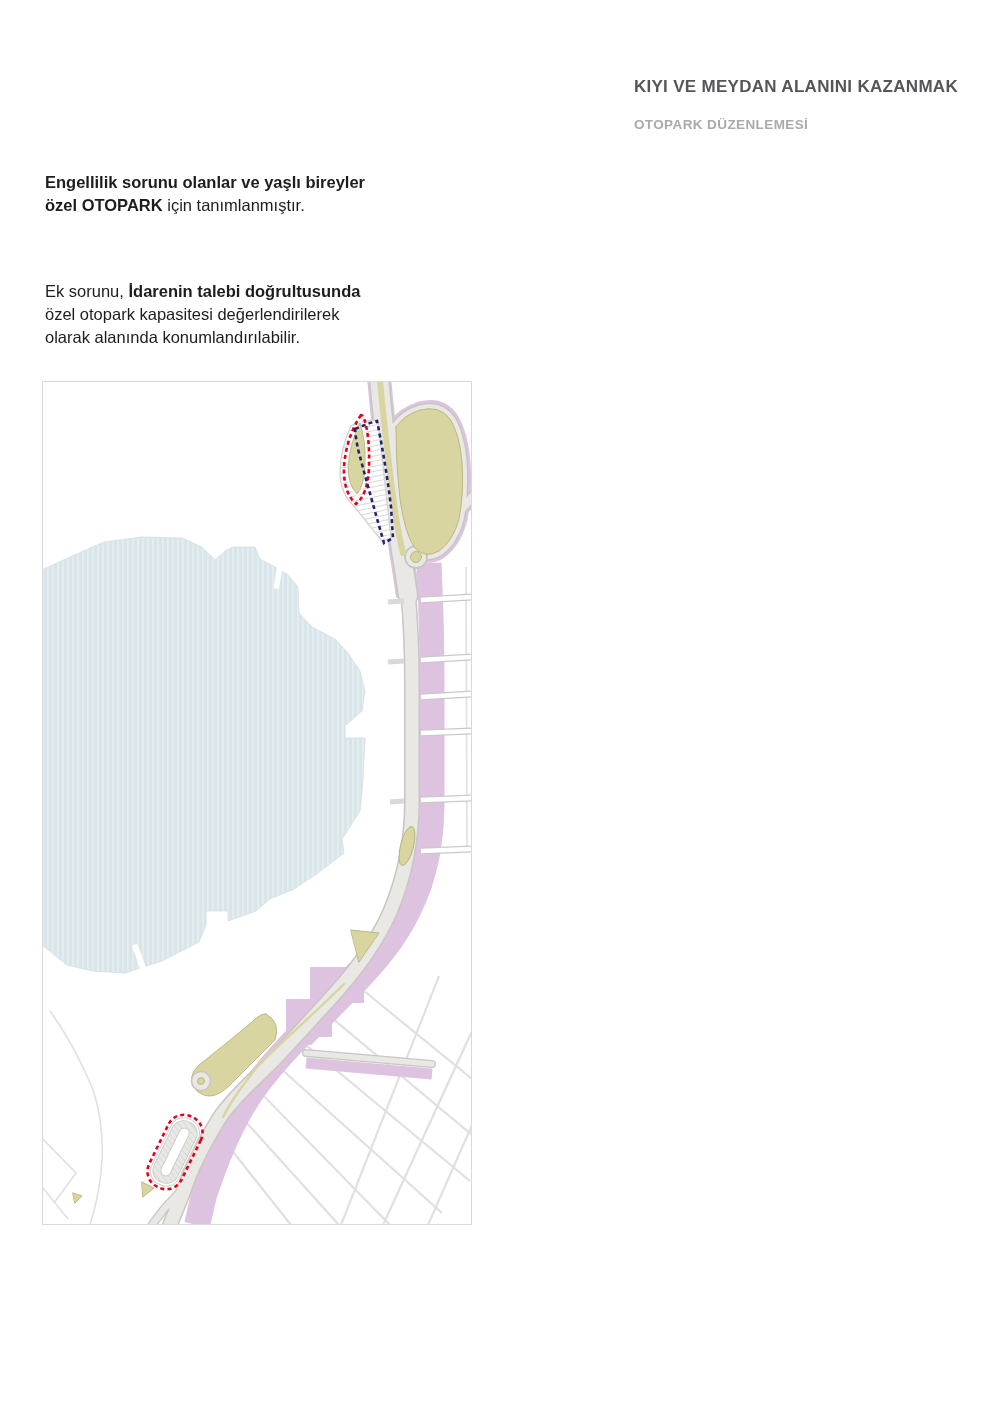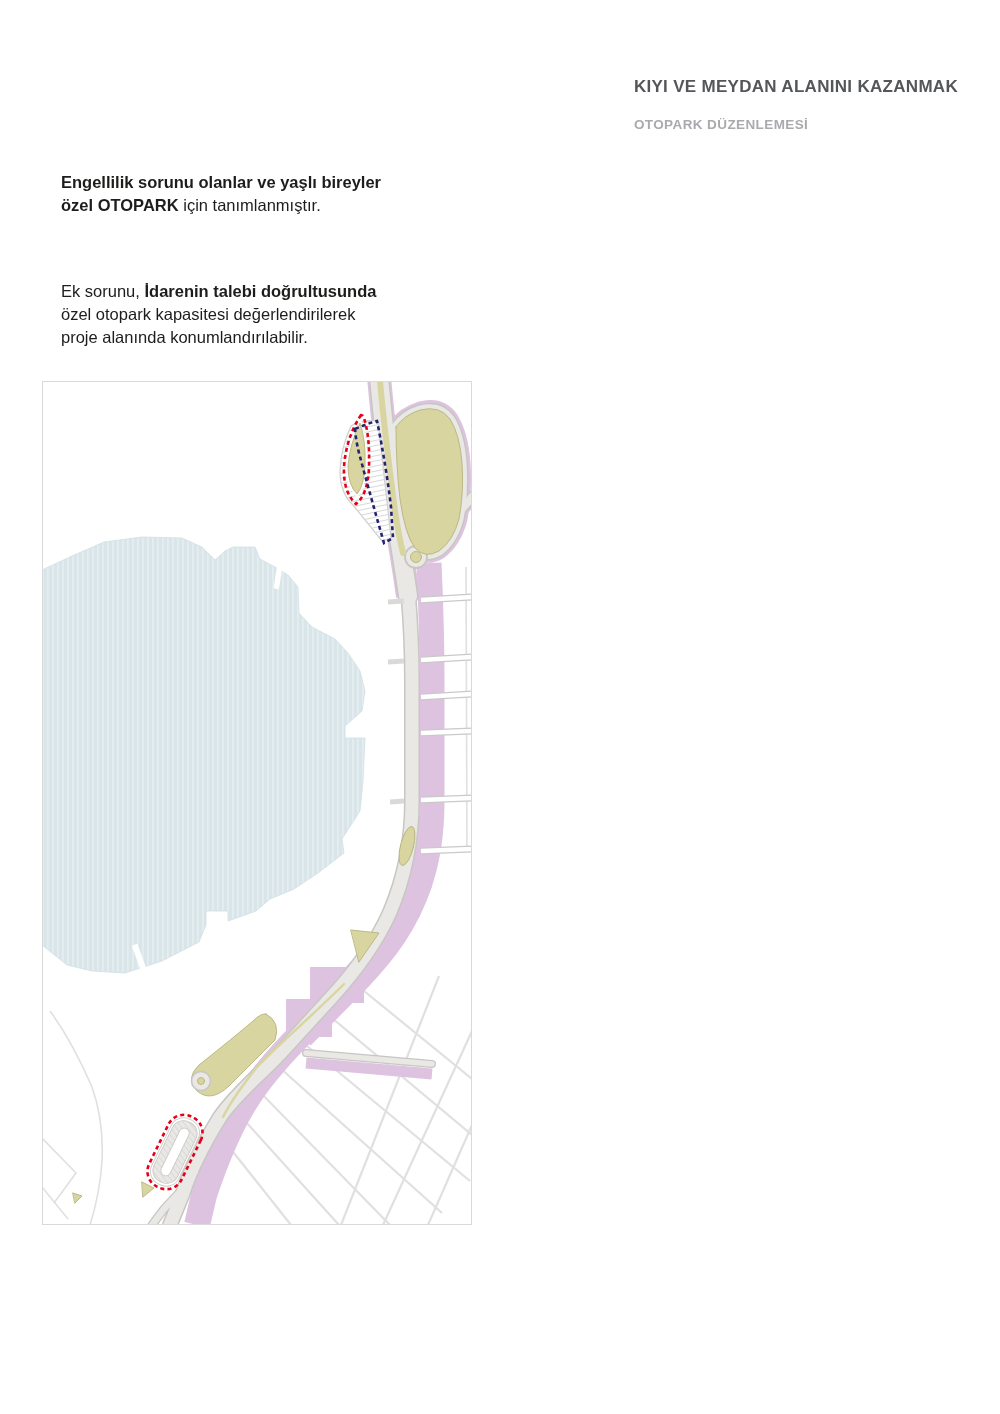--- a/index.html
+++ b/index.html
@@ -21,21 +21,21 @@
     color:var(--title_color,#55565a); line-height:21px;
   }
   .hdr .subtitle{
     font-size:13.5px; font-weight:700; letter-spacing:.4px;
     color:var(--subtitle_color,#a8aaad); line-height:17px; margin-top:19px;
   }
 
   
   .para{
     position:absolute; left:45px;
-    font-size:16.5px; line-height:23px; color:var(--body_color,#1d1d1b);margin-left:16px;
+    font-size:16.5px; line-height:23px; color:var(--body_color,#1d1d1b);
   }
   .p1{top:171px;}
   .p2{top:280px;}
   .b{font-weight:700;}
 
   
   .map-wrap{
     position:absolute; left:42px; top:381px; width:430px; height:844px;
     background:#ffffff;
   }
@@ -73,21 +73,21 @@
   </div>
 
   <div class="para p1">
     <span class="b">Engellilik sorunu olanlar ve yaşlı bireyler</span><br>
     <span class="b">özel OTOPARK</span><span> için tanımlanmıştır.</span>
   </div>
 
   <div class="para p2">
     <span>Ek sorunu, </span><span class="b">İdarenin talebi doğrultusunda</span><br>
     <span>özel otopark kapasitesi değerlendirilerek</span><br>
-    <span>proje alanında konumlandırılabilir.</span>
+    <span>olarak alanında konumlandırılabilir.</span>
   </div>
 
   <div class="map-wrap">
     <svg viewBox="0 0 430 844" width="430" height="844">
       <defs>
         <pattern id="seaStripes" width="5" height="8" patternUnits="userSpaceOnUse">
           <rect class="sea-base" x="0" y="0" width="5" height="8"></rect>
           <rect class="sea-str" x="0" y="0" width="1.8" height="8"></rect>
         </pattern>
         <pattern id="hatchT" width="5" height="5" patternUnits="userSpaceOnUse" patternTransform="rotate(78)">

